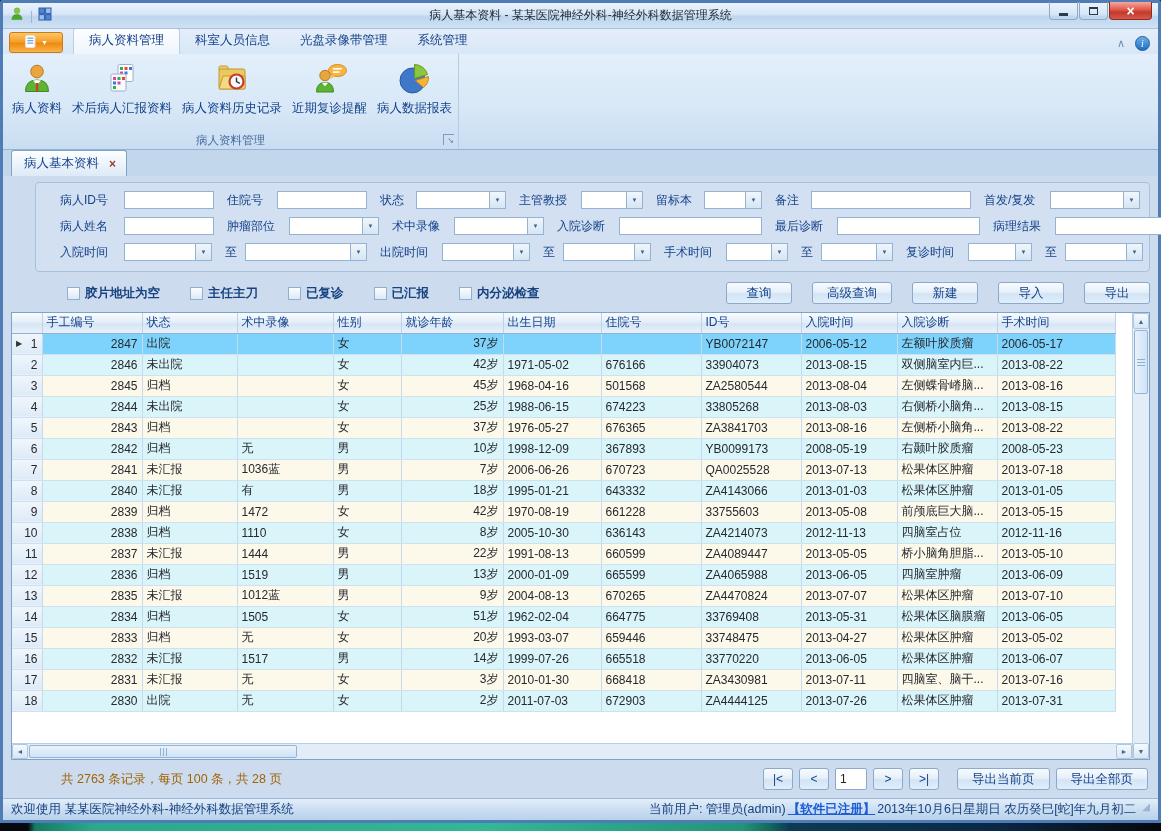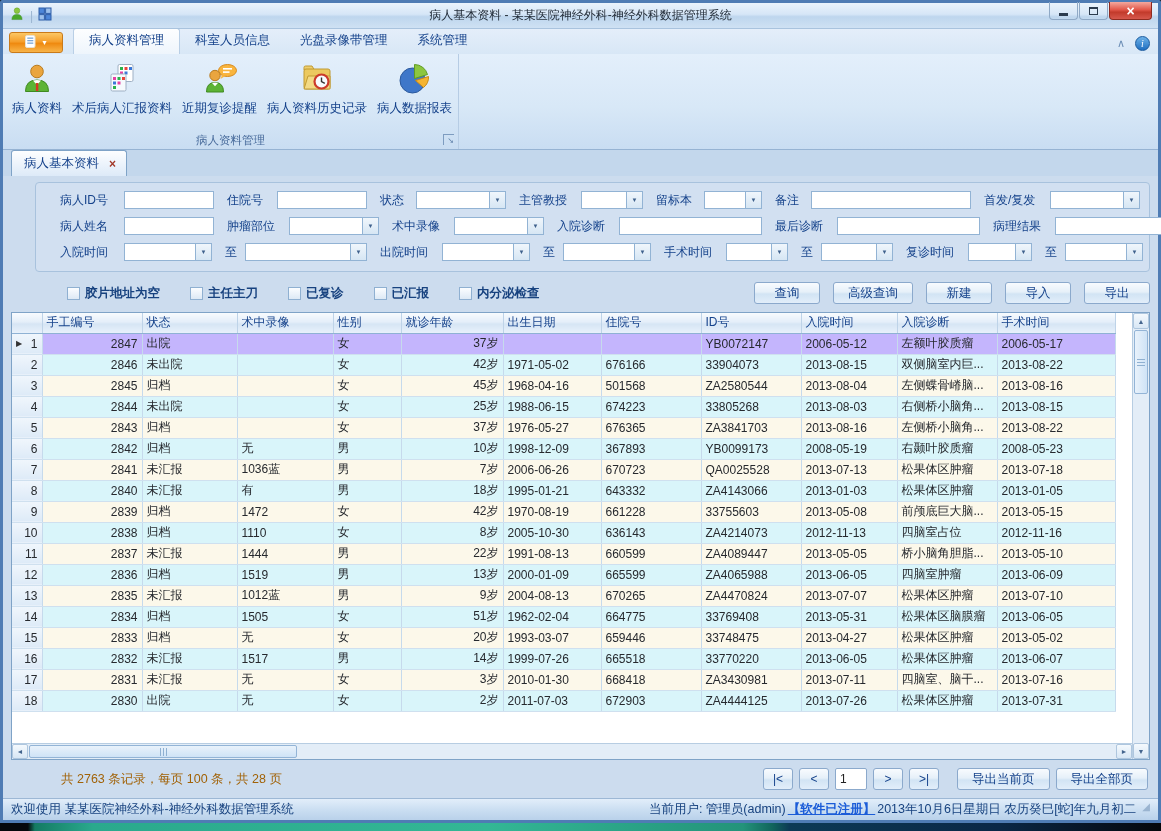--- a/index.html
+++ b/index.html
@@ -71,41 +71,41 @@
   .f-input { height:18px; background:#fff; border:1px solid #92b3d4; display:inline-block; }
   .f-combo { height:18px; background:#fff; border:1px solid #92b3d4; display:inline-flex; justify-content:flex-end; }
   .f-arrow { width:16px; height:100%; border-left:1px solid #92b3d4; background:linear-gradient(#f0f6fc,#d6e6f4);
     color:#3f618c; font-size:6px; display:flex; align-items:center; justify-content:center; }
 
   .toolbar-row { display:flex; align-items:center; margin:2px 0 8px; }
   .chk-group { display:flex; align-items:center; margin-left:56px; }
   .chk-item { display:flex; align-items:center; margin-right:30px; }
   .chk-box { width:13px; height:13px; border:1px solid #8fb0d1; background:linear-gradient(#fbfdff,#dde9f5); margin-right:5px; }
   .chk-label { font-size:12.5px; color:#17427f; font-weight:600; }
-  .btn-group { margin-left:auto; display:flex; gap:13px; }
+  .btn-group { margin-left:auto; display:flex; gap:20px; }
   .btn { height:22px; min-width:66px; padding:0 14px; font-size:12.5px; color:#15428b; border:1px solid #8ba9cc; border-radius:3px;
     background:linear-gradient(#f8fbfe,#e6f0f9 45%,#d2e4f4 55%,#e2eefa); font-family:inherit; }
   .btn.wide { min-width:84px; }
 
   
   .grid-wrap { flex:1; min-height:0; border:1px solid #7fa3c7; display:flex; background:#fff; }
   .grid-left { flex:1; min-width:0; display:flex; flex-direction:column; }
   .gtable-area { flex:1; overflow:hidden; background:#fff; }
   table.grid { border-collapse:collapse; table-layout:fixed; }
   table.grid th { height:20px; font-weight:normal; font-size:12px; color:#15428b; text-align:left; padding:0 4px;
     background:linear-gradient(#f8fbfe,#e4eef9 45%,#d6e5f4 55%,#e8f1fb);
     border-right:1px solid #bed3e8; border-bottom:1px solid #8fb2d4; white-space:nowrap; overflow:hidden; }
   table.grid td { height:21px; font-size:12px; color:#26292e; padding:0 4px; white-space:nowrap; overflow:hidden;
     border-right:1px solid #c6daec; border-bottom:1px solid #cfe0ef; }
   td.rowhdr { background:linear-gradient(#f0f6fc,#ddeaf7); border-right:1px solid #9ab9d8; border-bottom:1px solid #b7cfe6;
     color:#1c3f6e; text-align:right; padding-right:5px; }
   td.rowhdr .ind { float:left; font-size:8px; color:#333; margin-top:2px; }
   tr.cyan td { background:#d9f5fa; }
   tr.cream td { background:#fcf8ea; }
-  tr.sel td { background:#c4b5fd; }
+  tr.sel td { background:#7dd3fc; }
   tr.cyan td.rowhdr, tr.cream td.rowhdr, tr.sel td.rowhdr { background:linear-gradient(#f0f6fc,#ddeaf7); }
   .ral { text-align:right; }
 
   .vscroll { width:17px; flex:0 0 17px; background:#e3edf7; border-left:1px solid #b7cde2; display:flex; flex-direction:column; }
   .hscroll { height:16px; flex:0 0 16px; background:#e3edf7; border-top:1px solid #b7cde2; display:flex; }
   .sbtn { flex:0 0 16px; display:flex; align-items:center; justify-content:center; font-size:7px; color:#44658e;
     background:linear-gradient(#f4f9fd,#d8e7f5); border:1px solid #aec6de; border-radius:2px; }
   .vthumb { height:64px; margin:1px 1px; background:linear-gradient(90deg,#e9f2fb,#cfe3f6); border:1px solid #93b4d6; border-radius:2px;
     display:flex; flex-direction:column; align-items:center; justify-content:center; gap:2px; }
   .hthumb { width:268px; margin:1px 1px; background:linear-gradient(#e9f2fb,#cfe3f6); border:1px solid #93b4d6; border-radius:2px;
@@ -215,39 +215,39 @@
                 <rect x="13.5" y="16" width="3" height="3" fill="#2bb24c"></rect>
                 <rect x="18" y="16" width="3" height="3" fill="#e8453c"></rect>
                 <rect x="9" y="20.5" width="3" height="3" fill="#3b78d8"></rect>
                 <rect x="13.5" y="20.5" width="3" height="3" fill="#e540a4"></rect>
                 <rect x="9" y="25" width="3" height="3" fill="#2bb24c"></rect>
               </svg></span>
             <span class="rlbl">术后病人汇报资料</span>
           </div>
           <div class="rbtn">
             <span class="ricon"><svg viewBox="0 0 36 36">
+                <path d="M5 9 L5 6.5 Q5 5 6.5 5 L13 5 L15.5 9 Z" fill="#eecf6e" stroke="#c09a33"></path>
+                <rect x="5" y="8" width="26" height="20" rx="2" fill="#ecc95f" stroke="#c09a33"></rect>
+                <path d="M5 28 L9 15 L31 15 L31 28 Z" fill="#f3da85" stroke="#c09a33"></path>
+                <circle cx="22.5" cy="20.5" r="7" fill="#f8fbfd" stroke="#cc3b2a" stroke-width="2.2"></circle>
+                <path d="M22.5 16.5 L22.5 20.5 L25.8 22.3" stroke="#333333" stroke-width="1.4" fill="none"></path>
+              </svg></span>
+            <span class="rlbl">病人资料历史记录</span>
+          </div>
+          <div class="rbtn">
+            <span class="ricon"><svg viewBox="0 0 36 36">
                 <ellipse cx="25.5" cy="9.5" rx="9" ry="6" fill="#f9b53e" stroke="#d88a1b"></ellipse>
                 <path d="M20 14 L18.5 18 L24 14.5 Z" fill="#f9b53e"></path>
                 <rect x="21" y="7" width="9" height="1.6" fill="#fff"></rect>
                 <rect x="21" y="10.3" width="6.5" height="1.6" fill="#fff"></rect>
                 <circle cx="13" cy="14.5" r="5.2" fill="#eaa53e" stroke="#b97c20"></circle>
                 <path d="M4.5 31 Q4.5 21.5 13 21.5 Q21.5 21.5 21.5 31 Z" fill="#5cb335" stroke="#3f8a20"></path>
                 <path d="M10 21.9 L13 25.2 L16 21.9 L13 21.5 Z" fill="#ffffff"></path>
               </svg></span>
             <span class="rlbl">近期复诊提醒</span>
-          </div>
-          <div class="rbtn">
-            <span class="ricon"><svg viewBox="0 0 36 36">
-                <path d="M5 9 L5 6.5 Q5 5 6.5 5 L13 5 L15.5 9 Z" fill="#eecf6e" stroke="#c09a33"></path>
-                <rect x="5" y="8" width="26" height="20" rx="2" fill="#ecc95f" stroke="#c09a33"></rect>
-                <path d="M5 28 L9 15 L31 15 L31 28 Z" fill="#f3da85" stroke="#c09a33"></path>
-                <circle cx="22.5" cy="20.5" r="7" fill="#f8fbfd" stroke="#cc3b2a" stroke-width="2.2"></circle>
-                <path d="M22.5 16.5 L22.5 20.5 L25.8 22.3" stroke="#333333" stroke-width="1.4" fill="none"></path>
-              </svg></span>
-            <span class="rlbl">病人资料历史记录</span>
           </div>
           <div class="rbtn">
             <span class="ricon"><svg viewBox="0 0 36 36">
                 <circle cx="15.5" cy="19.5" r="12.5" fill="#3f77c9" stroke="#2a589c"></circle>
                 <path d="M17.5 17.5 L17.5 3.5 A13.5 13.5 0 0 1 30.5 13.5 Z" fill="#8cc63f" stroke="#5f9b23"></path>
                 <path d="M18.5 19.5 L31.5 15.5 A13 13 0 0 1 26.5 26.5 Z" fill="#f5b431" stroke="#c78a18"></path>
               </svg></span>
             <span class="rlbl">病人数据报表</span>
           </div>
         </div>

